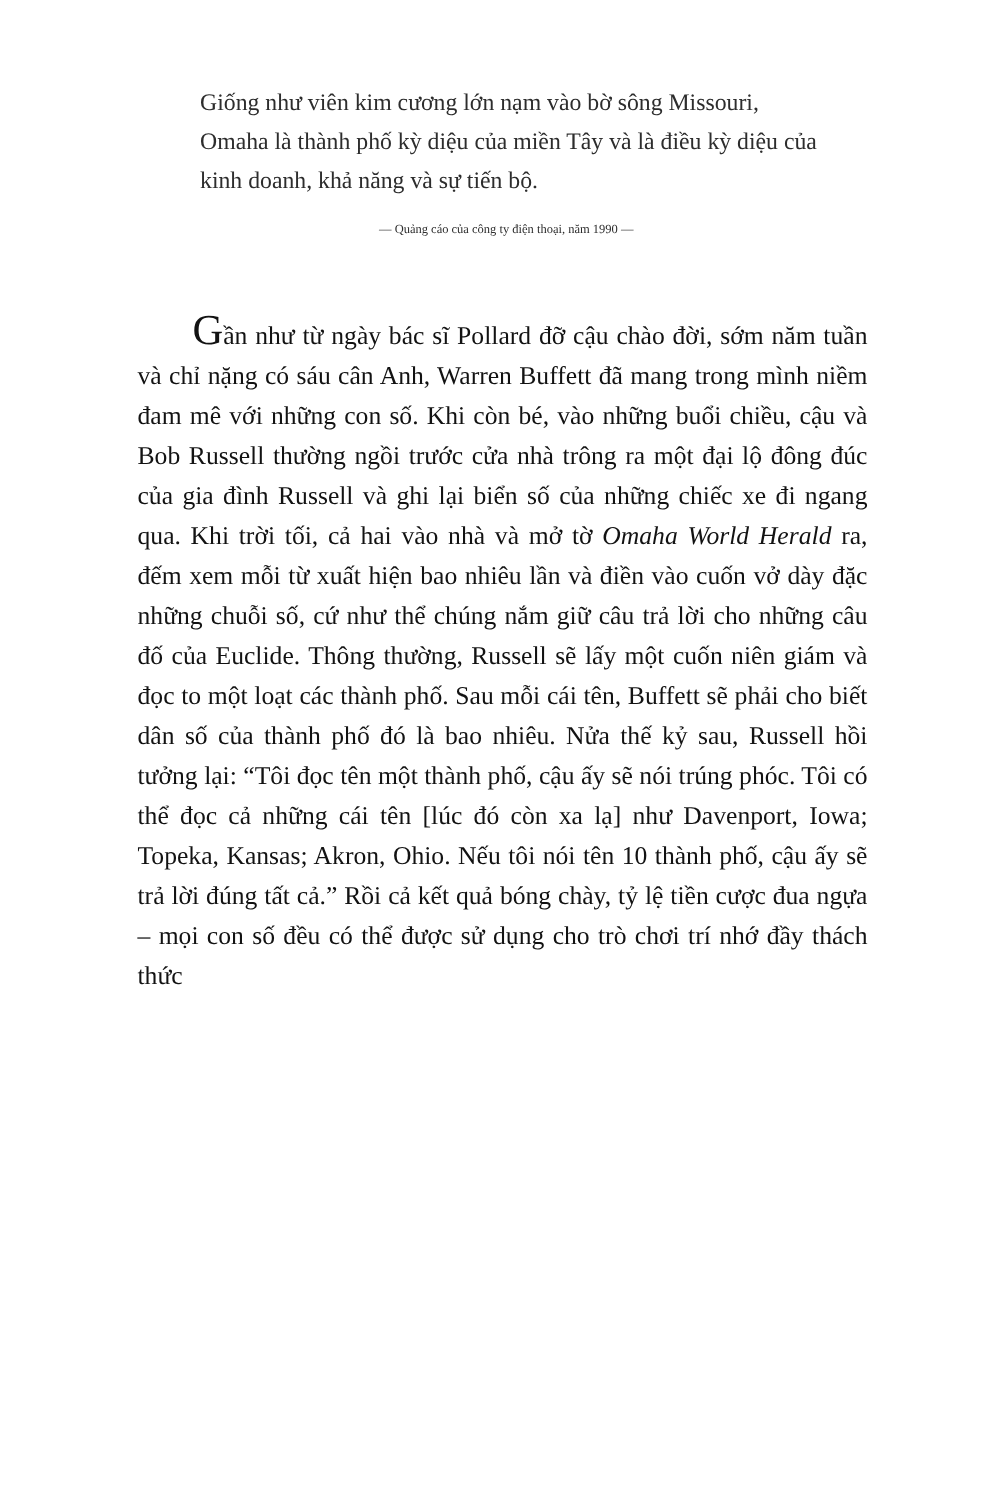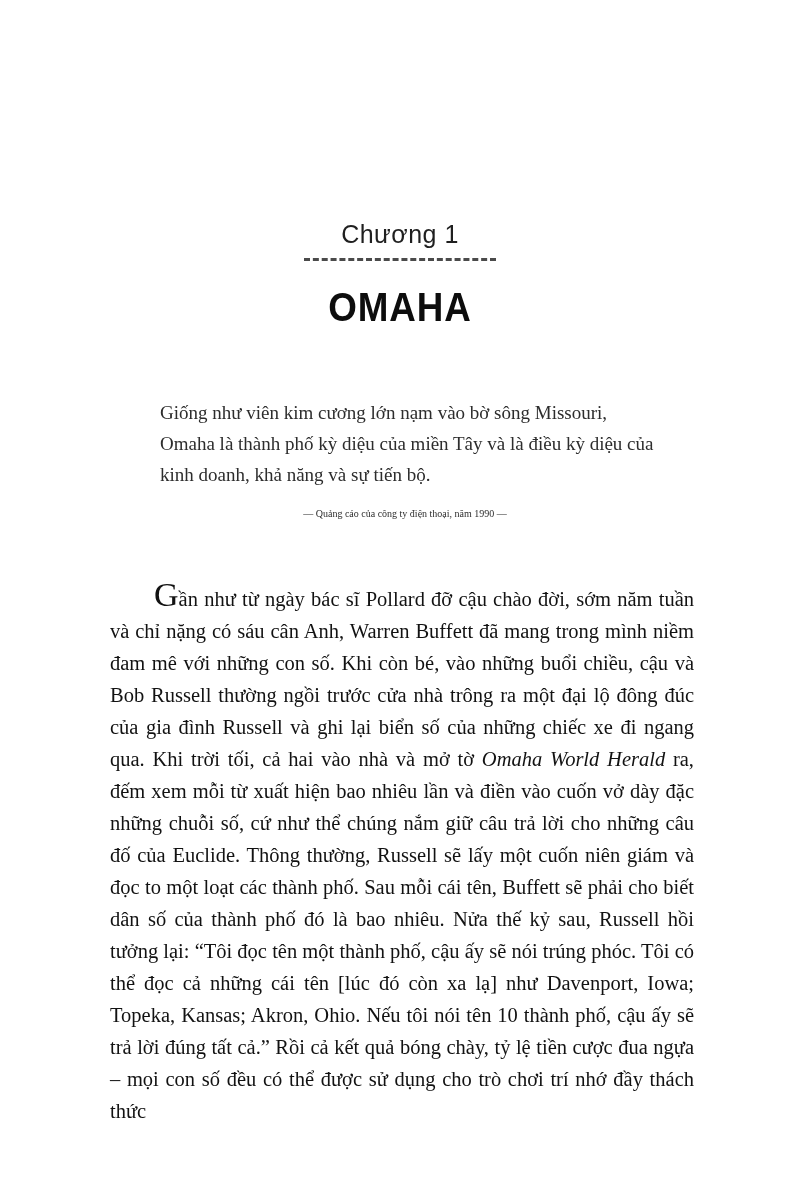--- a/index.html
+++ b/index.html
@@ -79,25 +79,20 @@
   }
   em.newspaper {
     font-style: italic;
   }
 </style>
 </head>
 <body>
 
 <div class="page">
 
-  <header class="chapter-head">
-    <div class="chapter-label">Chương 1</div>
-    <hr class="chapter-divider">
-    <h1 class="chapter-title">OMAHA</h1>
-  </header>
 
   <section class="epigraph">
     <p class="epigraph-text">Giống như viên kim cương lớn nạm vào bờ sông Missouri, Omaha là thành phố kỳ diệu của miền Tây và là điều kỳ diệu của kinh doanh, khả năng và sự tiến bộ.</p>
     <p class="epigraph-attribution">— Quảng cáo của công ty điện thoại, năm 1990 —</p>
   </section>
 
   <main class="body-text">
     <p><span class="dropcap">G</span><span>ần như từ ngày bác sĩ Pollard đỡ cậu chào đời, sớm năm tuần và chỉ nặng có sáu cân Anh, Warren Buffett đã mang trong mình niềm đam mê với những con số. Khi còn bé, vào những buổi chiều, cậu và Bob Russell thường ngồi trước cửa nhà trông ra một đại lộ đông đúc của gia đình Russell và ghi lại biển số của những chiếc xe đi ngang qua. Khi trời tối, cả hai vào nhà và mở tờ </span><em class="newspaper">Omaha World Herald</em><span> ra, đếm xem mỗi từ xuất hiện bao nhiêu lần và điền vào cuốn vở dày đặc những chuỗi số, cứ như thể chúng nắm giữ câu trả lời cho những câu đố của Euclide. Thông thường, Russell sẽ lấy một cuốn niên giám và đọc to một loạt các thành phố. Sau mỗi cái tên, Buffett sẽ phải cho biết dân số của thành phố đó là bao nhiêu. Nửa thế kỷ sau, Russell hồi tưởng lại: “Tôi đọc tên một thành phố, cậu ấy sẽ nói trúng phóc. Tôi có thể đọc cả những cái tên [lúc đó còn xa lạ] như Davenport, Iowa; Topeka, Kansas; Akron, Ohio. Nếu tôi nói tên 10 thành phố, cậu ấy sẽ trả lời đúng tất cả.” Rồi cả kết quả bóng chày, tỷ lệ tiền cược đua ngựa – mọi con số đều có thể được sử dụng cho trò chơi trí nhớ đầy thách thức</span></p>
   </main>
 

